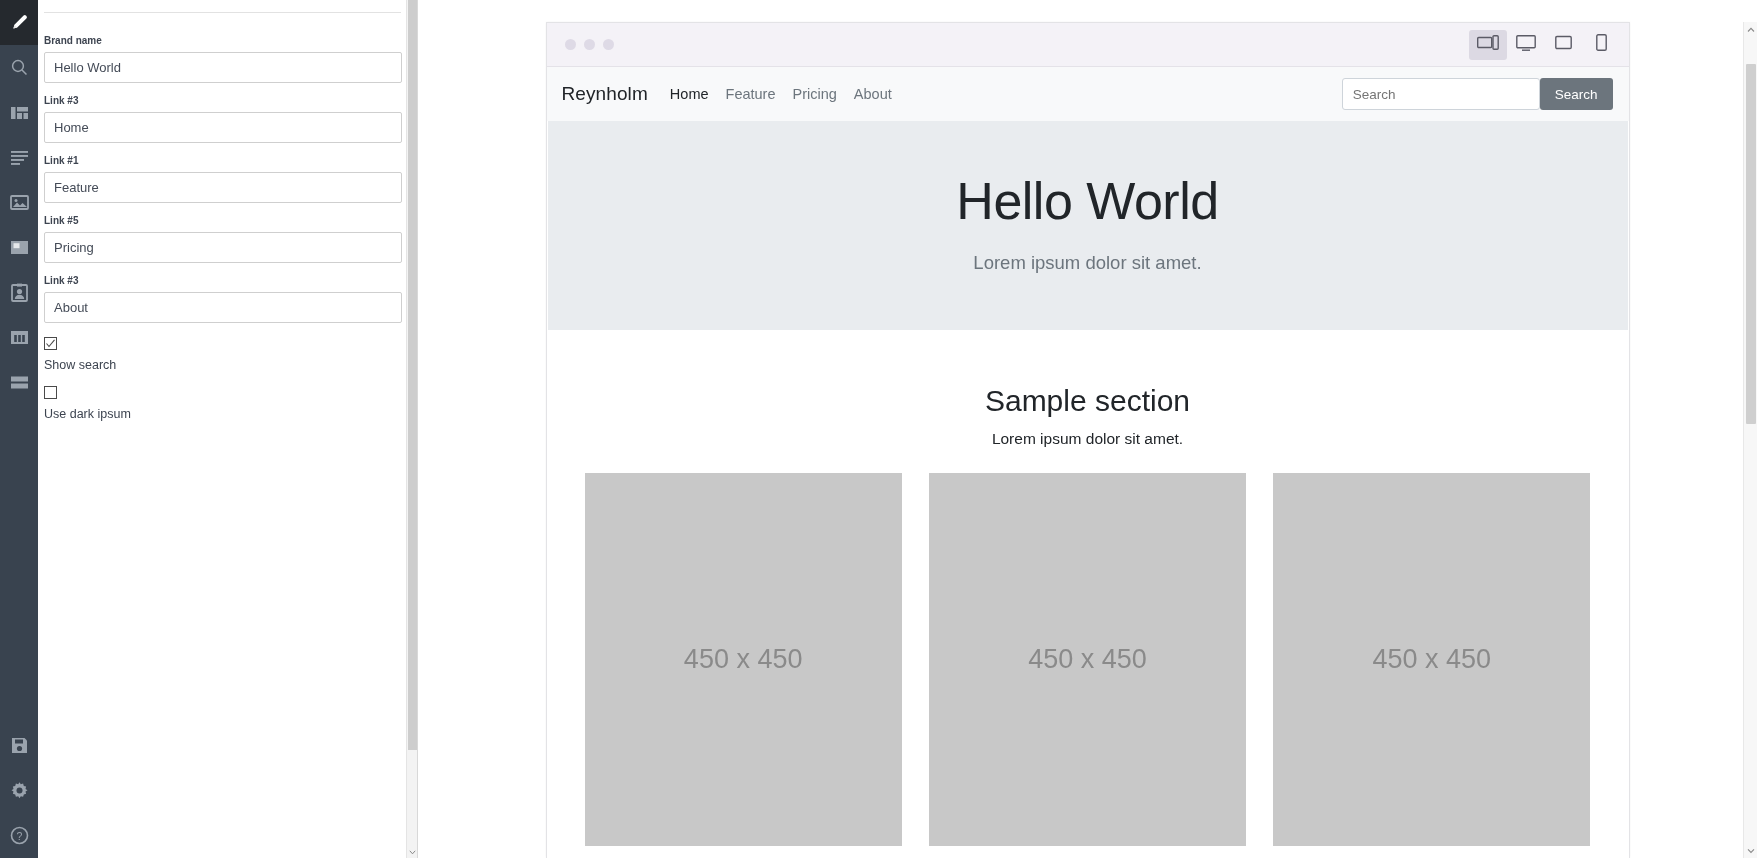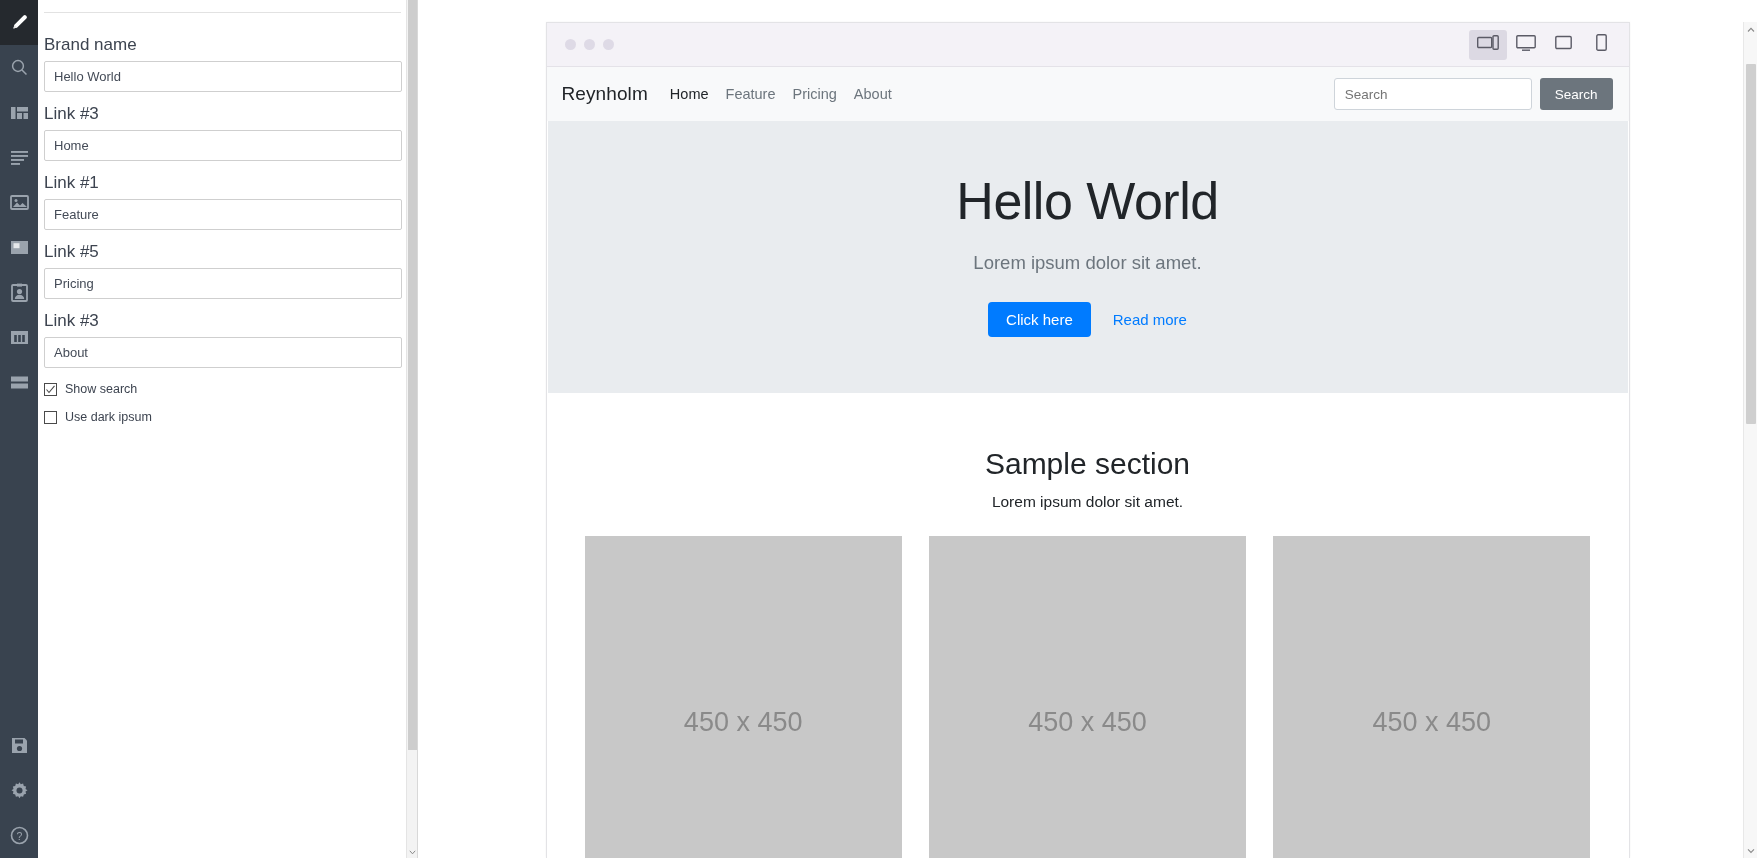--- a/index.html
+++ b/index.html
@@ -40,29 +40,29 @@
     font-size: 12.5px; padding: 6px 11px; border-radius: 3px;
     font-family: "Liberation Sans", sans-serif; cursor: pointer;
     margin-right: 2px;
   }
   .insp-divider {
     height: 1px; background: #e2e2e2; margin: 12px 16px 0 6px;
   }
   .insp-body { padding: 10px 16px 0 6px; }
   .field { margin-top: 12px; }
   .field-label {
-    font-size: 17px; color: #3d4450; margin-bottom: 6px; font-weight: 400;
+    font-size: 10px; color: #3d4450; margin-bottom: 6px; font-weight: 700;
   }
   .field-input {
     width: 358px; height: 31px; border: 1px solid #cfcfcf; border-radius: 2px;
     padding: 0 9px; font-size: 13px; color: #444b57;
     font-family: "Liberation Sans", sans-serif; background: #fff;
   }
   .check-row {
-    display: flex; align-items: center; margin-top: 14px; gap: 8px;
+    display: flex; align-items: flex-start; margin-top: 14px; gap: 8px; flex-direction: column;
   }
   .check-row:first-of-type { margin-top: 22px; }
   .cbox {
     width: 13px; height: 13px; border: 1px solid #4a4a4a; background: #fff;
     display: inline-flex; align-items: center; justify-content: center;
     flex: 0 0 13px;
   }
   .cbox svg { display: block; }
   .check-label { font-size: 12.5px; color: #3d4450; }
 
@@ -110,21 +110,21 @@
   .page { flex: 1 1 auto; overflow: hidden; background: #fff; position: relative; }
 
   .navbar {
     height: 54px; background: #f8f9fa; display: flex; align-items: center;
     padding: 0 16px 0 15px; gap: 0;
   }
   .brand { font-size: 19px; color: #212529; margin-right: 22px; letter-spacing: .1px;}
   .nav-links { display: flex; align-items: center; gap: 17px; }
   .nav-link { font-size: 14.5px; color: #6c757d; cursor: pointer; }
   .nav-link.active { color: #212529; }
-  .nav-right { margin-left: auto; display: flex; align-items: center; gap: 8px; }
+  .nav-right { margin-left: auto; display: flex; align-items: center; }
   .search-input {
     width: 198px; height: 32px; border: 1px solid #ced4da; border-radius: 3px;
     padding: 0 10px; font-size: 13.5px; color: #495057;
     font-family: "Liberation Sans", sans-serif; background: #fff;
   }
   .search-btn {
     height: 32px; padding: 0 15px; background: #6c757d; color: #fff;
     border: none; border-radius: 3px; font-size: 13.5px;
     font-family: "Liberation Sans", sans-serif; cursor: pointer;
   }
@@ -420,24 +420,20 @@
           </div>
           <div class="nav-right">
             <input class="search-input" type="text" placeholder="Search" style="">
             <button class="search-btn">Search</button>
           </div>
         </div>
 
         <div class="hero">
           <div class="hero-title">Hello World</div>
           <div class="hero-sub">Lorem ipsum dolor sit amet.</div>
-          <div class="hero-actions">
-            <button class="btn-primary">Click here</button>
-            <span class="link-more">Read more</span>
-          </div>
         </div>
 
         <div class="section">
           <div class="section-title">Sample section</div>
           <div class="section-sub">Lorem ipsum dolor sit amet.</div>
           <div class="cards">
             <div class="card">
               <span class="card-text">450 x 450</span>
             </div>
             <div class="card">

